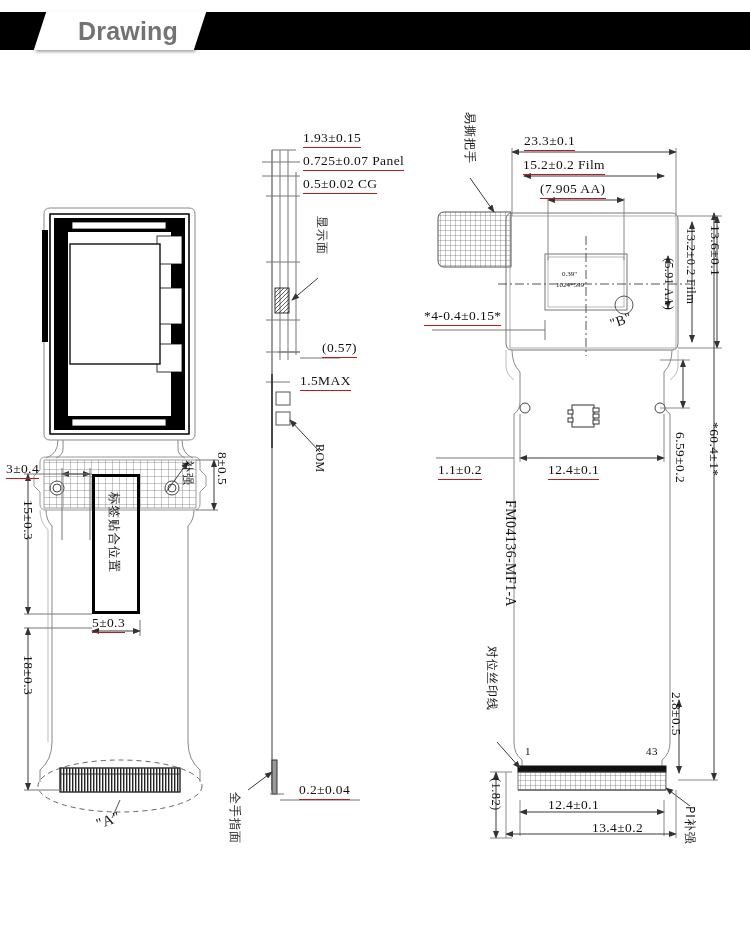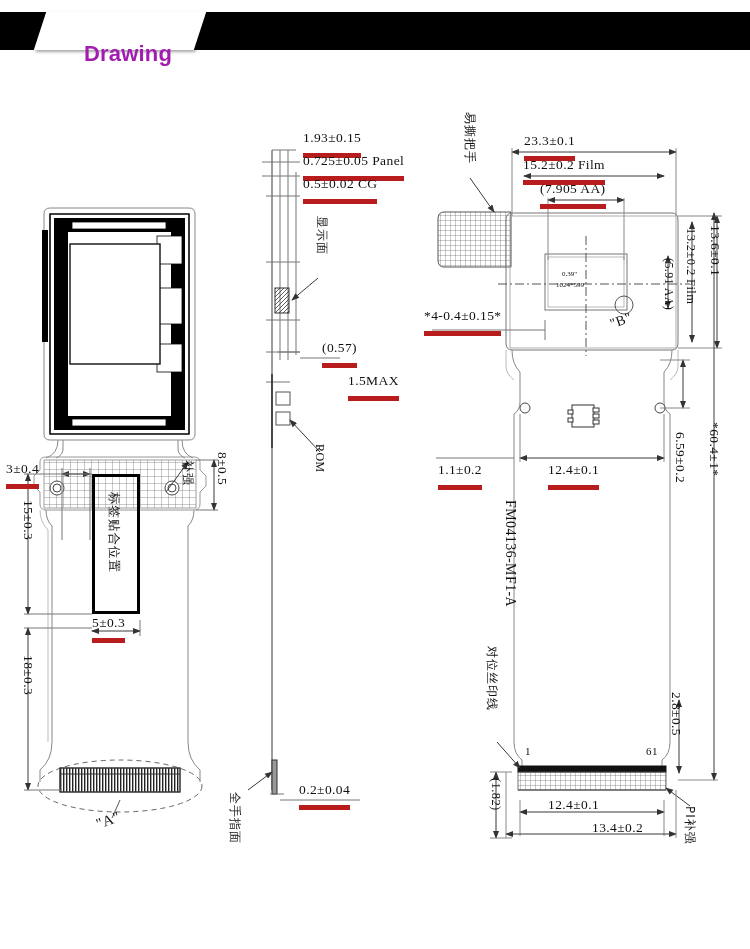--- a/index.html
+++ b/index.html
@@ -30,40 +30,39 @@
     background: #ffffff;
     transform: skewX(-18deg);
     box-shadow: 2px 2px 3px rgba(0,0,0,0.35);
   }
   #header-title {
     position: absolute;
     left: 58px; top: 12px;
     width: 140px; height: 38px;
     display: flex; align-items: center; justify-content: center;
     font-family: "Liberation Sans", sans-serif;
-    font-size: 22px;
+    font-size: 25px;
     font-weight: 600;
     letter-spacing: .2px;
-    color: #a21caf;
+    color: #737373;
     white-space: nowrap;
-    margin-top: 23px;
   }
 
   
   .dim-text {
     position: absolute;
     font-family: "Liberation Serif", serif;
     font-size: 13.5px;
     color: #111;
     white-space: nowrap;
     letter-spacing: .4px;
   }
   .dim-text.small { font-size: 11px; }
   .dim-text.tiny  { font-size: 7px; letter-spacing:0; }
-  .dim-text.u { border-bottom: 5px solid #b91c1c; padding-bottom: 7px; }
+  .dim-text.u { border-bottom: 1px solid #b91c1c; padding-bottom: 1px; }
   .vert {
     transform-origin: 0 0;
     transform: rotate(90deg);
   }
   .cn {
     font-family: "DejaVu Sans", "Liberation Sans", sans-serif;
     font-size: 12px;
     letter-spacing: 1px;
   }
   .box {
@@ -314,24 +313,24 @@
   <div class="dim-text vert" style="left:36px; top:655px;">18±0.3</div>
 
   <div class="box thick" style="left:92px; top:474px; width:48px; height:140px;"></div>
   <div class="dim-text cn vert" style="left:122px; top:492px; font-size:12.5px;">标签贴合位置</div>
 
   <div class="dim-text cn vert" style="left:196px; top:460px;">补强</div>
 
   <div class="dim-text" style="left:96px; top:812px; transform:rotate(-20deg); font-size:15px;">"A"</div>
 
   <div class="dim-text u" style="left:303px; top:130px;">1.93±0.15</div>
-  <div class="dim-text u" style="left:303px; top:153px;">0.725±0.05 Panel</div>
+  <div class="dim-text u" style="left:303px; top:153px;">0.725±0.07 Panel</div>
   <div class="dim-text u" style="left:303px; top:176px;">0.5±0.02 CG</div>
   <div class="dim-text u" style="left:322px; top:340px;">(0.57)</div>
-  <div class="dim-text u" style="left:300px; top:373px;margin-left:48px;">1.5MAX</div>
+  <div class="dim-text u" style="left:300px; top:373px;">1.5MAX</div>
   <div class="dim-text u" style="left:299px; top:782px;">0.2±0.04</div>
 
   <div class="dim-text cn vert" style="left:330px; top:216px;">显示面</div>
   <div class="dim-text vert" style="left:327px; top:444px; font-size:12px;">ROM</div>
   <div class="dim-text cn vert" style="left:243px; top:792px;">全手指面</div>
 
   <div class="dim-text u" style="left:524px; top:133px;">23.3±0.1</div>
   <div class="dim-text u" style="left:523px; top:157px;">15.2±0.2 Film</div>
   <div class="dim-text u" style="left:540px; top:181px;">(7.905 AA)</div>
 
@@ -352,21 +351,21 @@
   <div class="dim-text u" style="left:548px; top:462px;">12.4±0.1</div>
   <div class="dim-text vert" style="left:688px; top:432px;">6.59±0.2</div>
   <div class="dim-text vert" style="left:722px; top:422px;">*60.4±1*</div>
   <div class="dim-text vert" style="left:684px; top:692px;">2.8±0.5</div>
 
   <div class="dim-text cn vert" style="left:500px; top:646px;">对位丝印线</div>
 
   <div class="dim-text vert" style="left:518px; top:500px; font-size:14px;">FM04136-MF1-A</div>
 
   <div class="dim-text small" style="left:525px; top:745px;">1</div>
-  <div class="dim-text small" style="left:646px; top:745px;">61</div>
+  <div class="dim-text small" style="left:646px; top:745px;">43</div>
 
   <div class="dim-text vert" style="left:503px; top:778px; font-size:12.5px;">(1.82)</div>
   <div class="dim-text" style="left:548px; top:797px;">12.4±0.1</div>
   <div class="dim-text" style="left:548px; top:820px;margin-left:44px;">13.4±0.2</div>
 
   <div class="dim-text cn vert" style="left:698px; top:806px;">PI补强</div>
 
 </div>
 
 </body></html>

